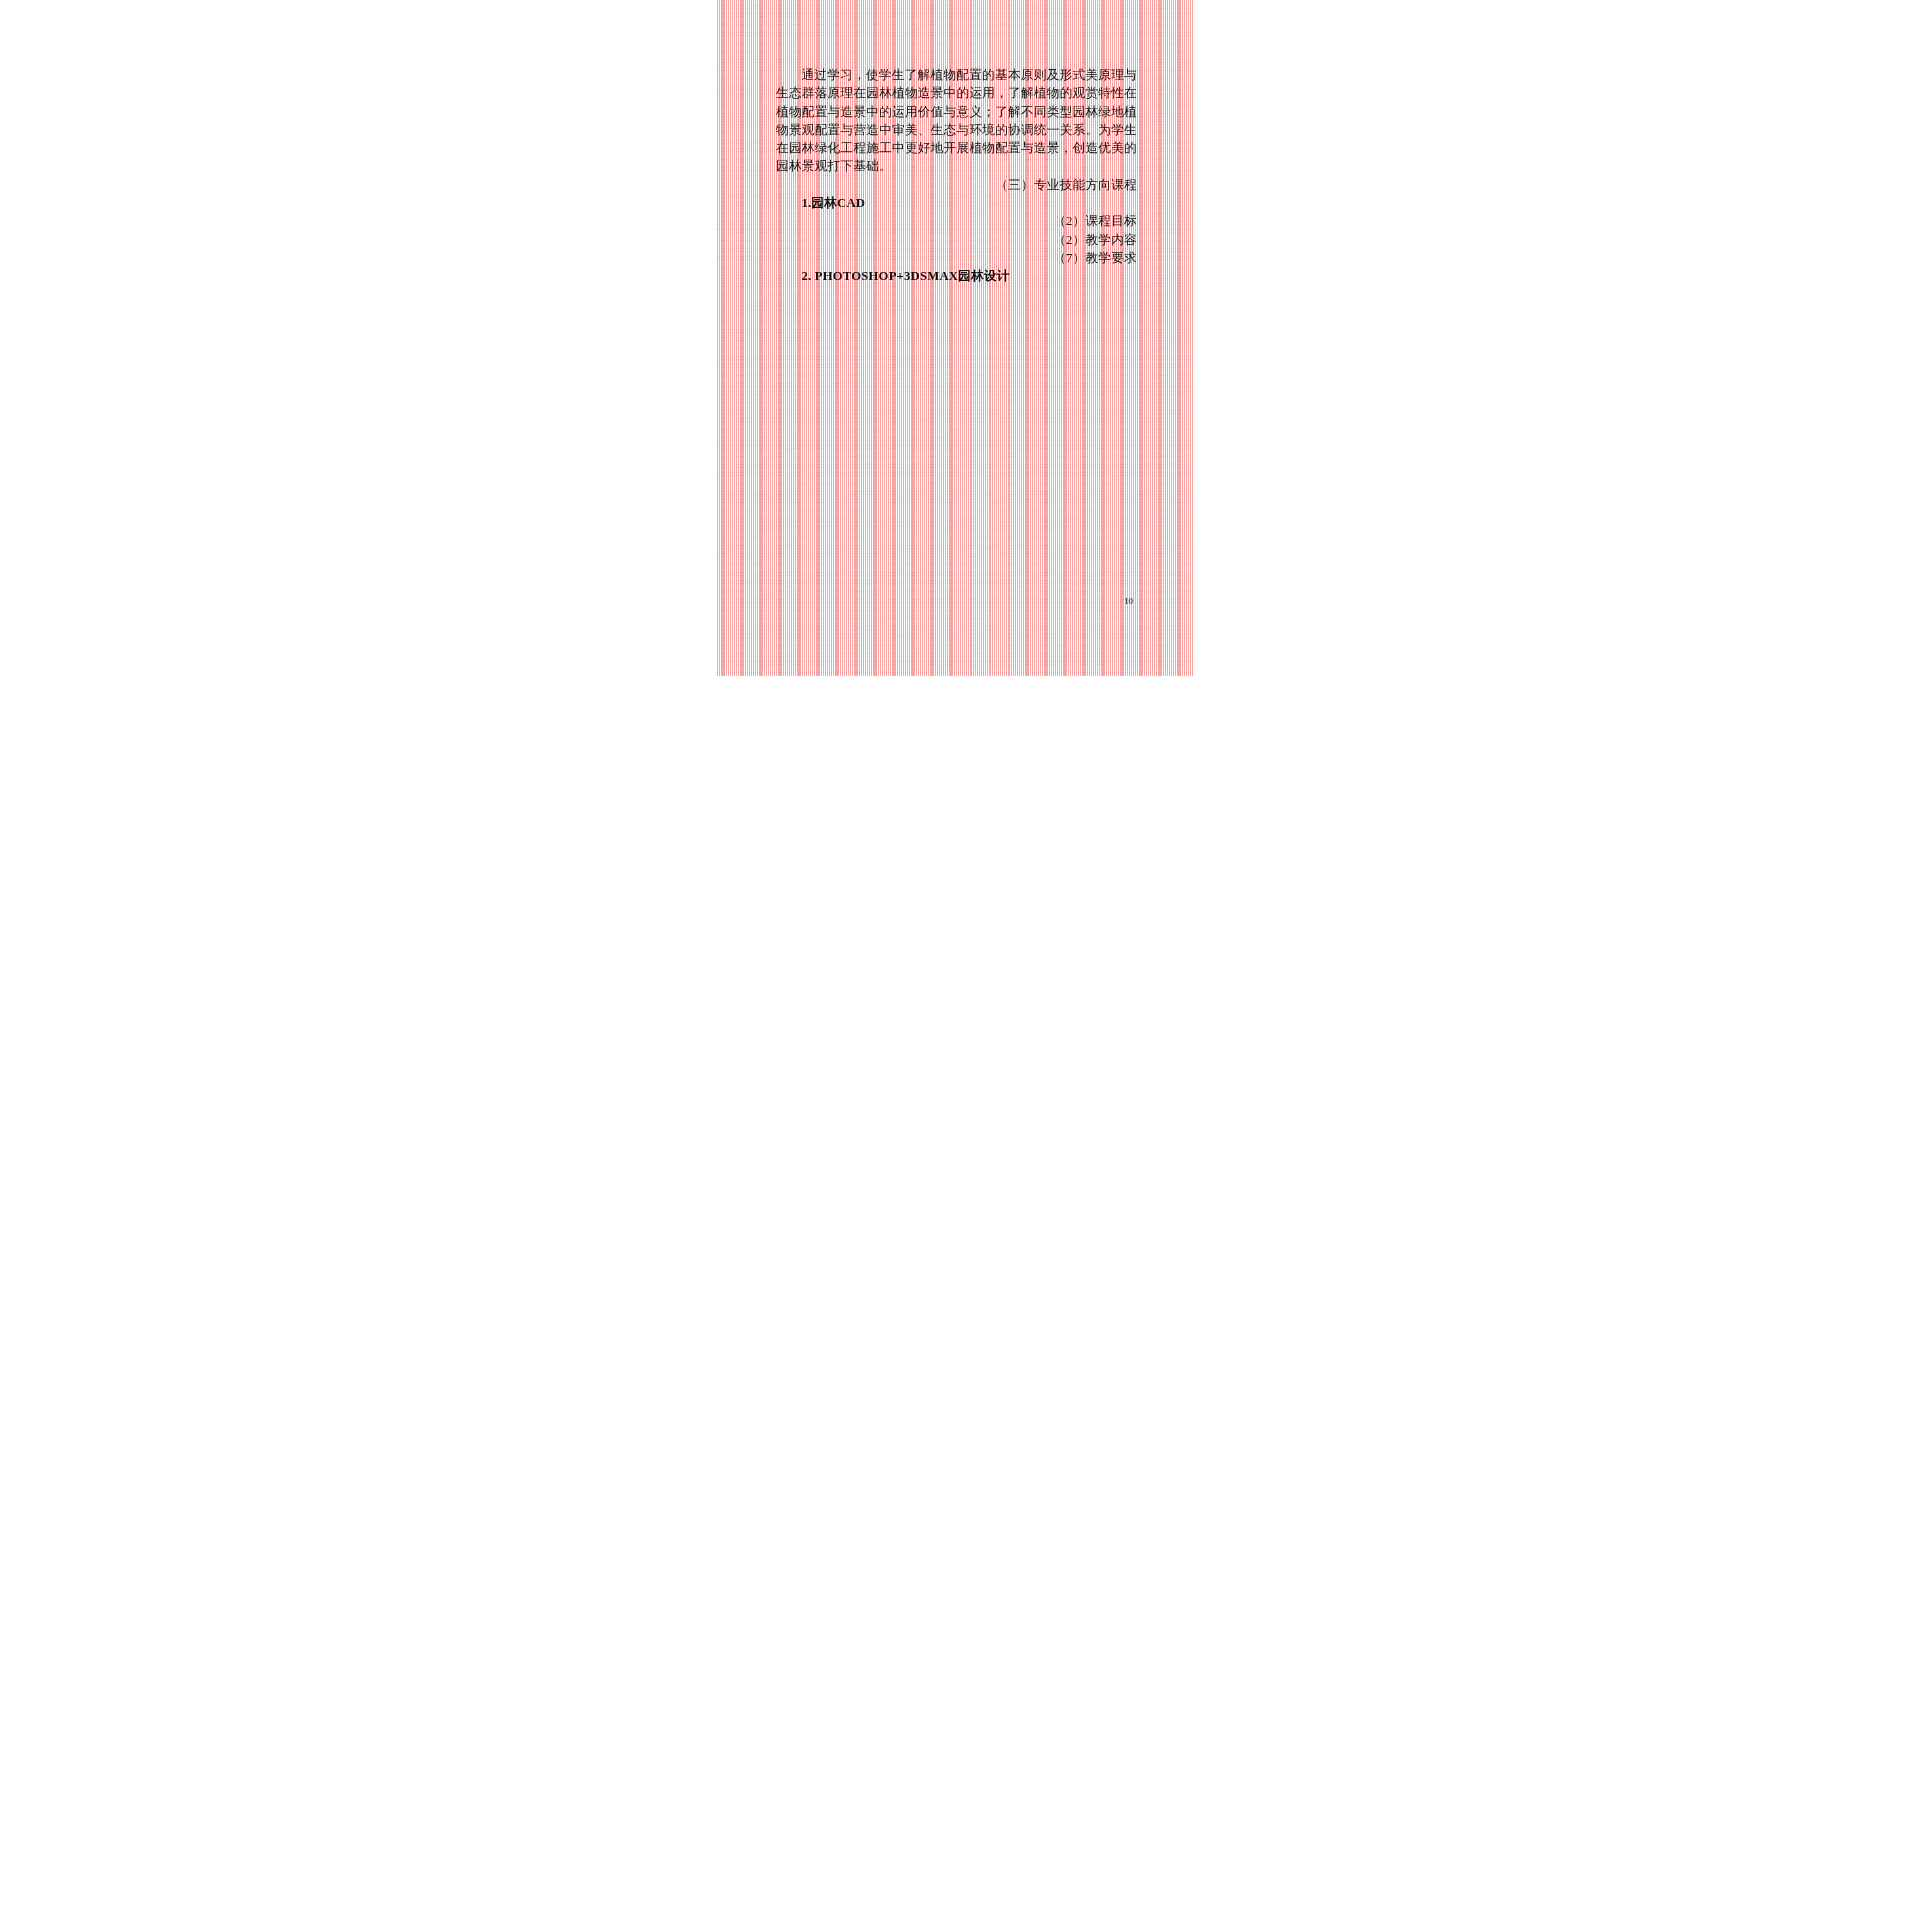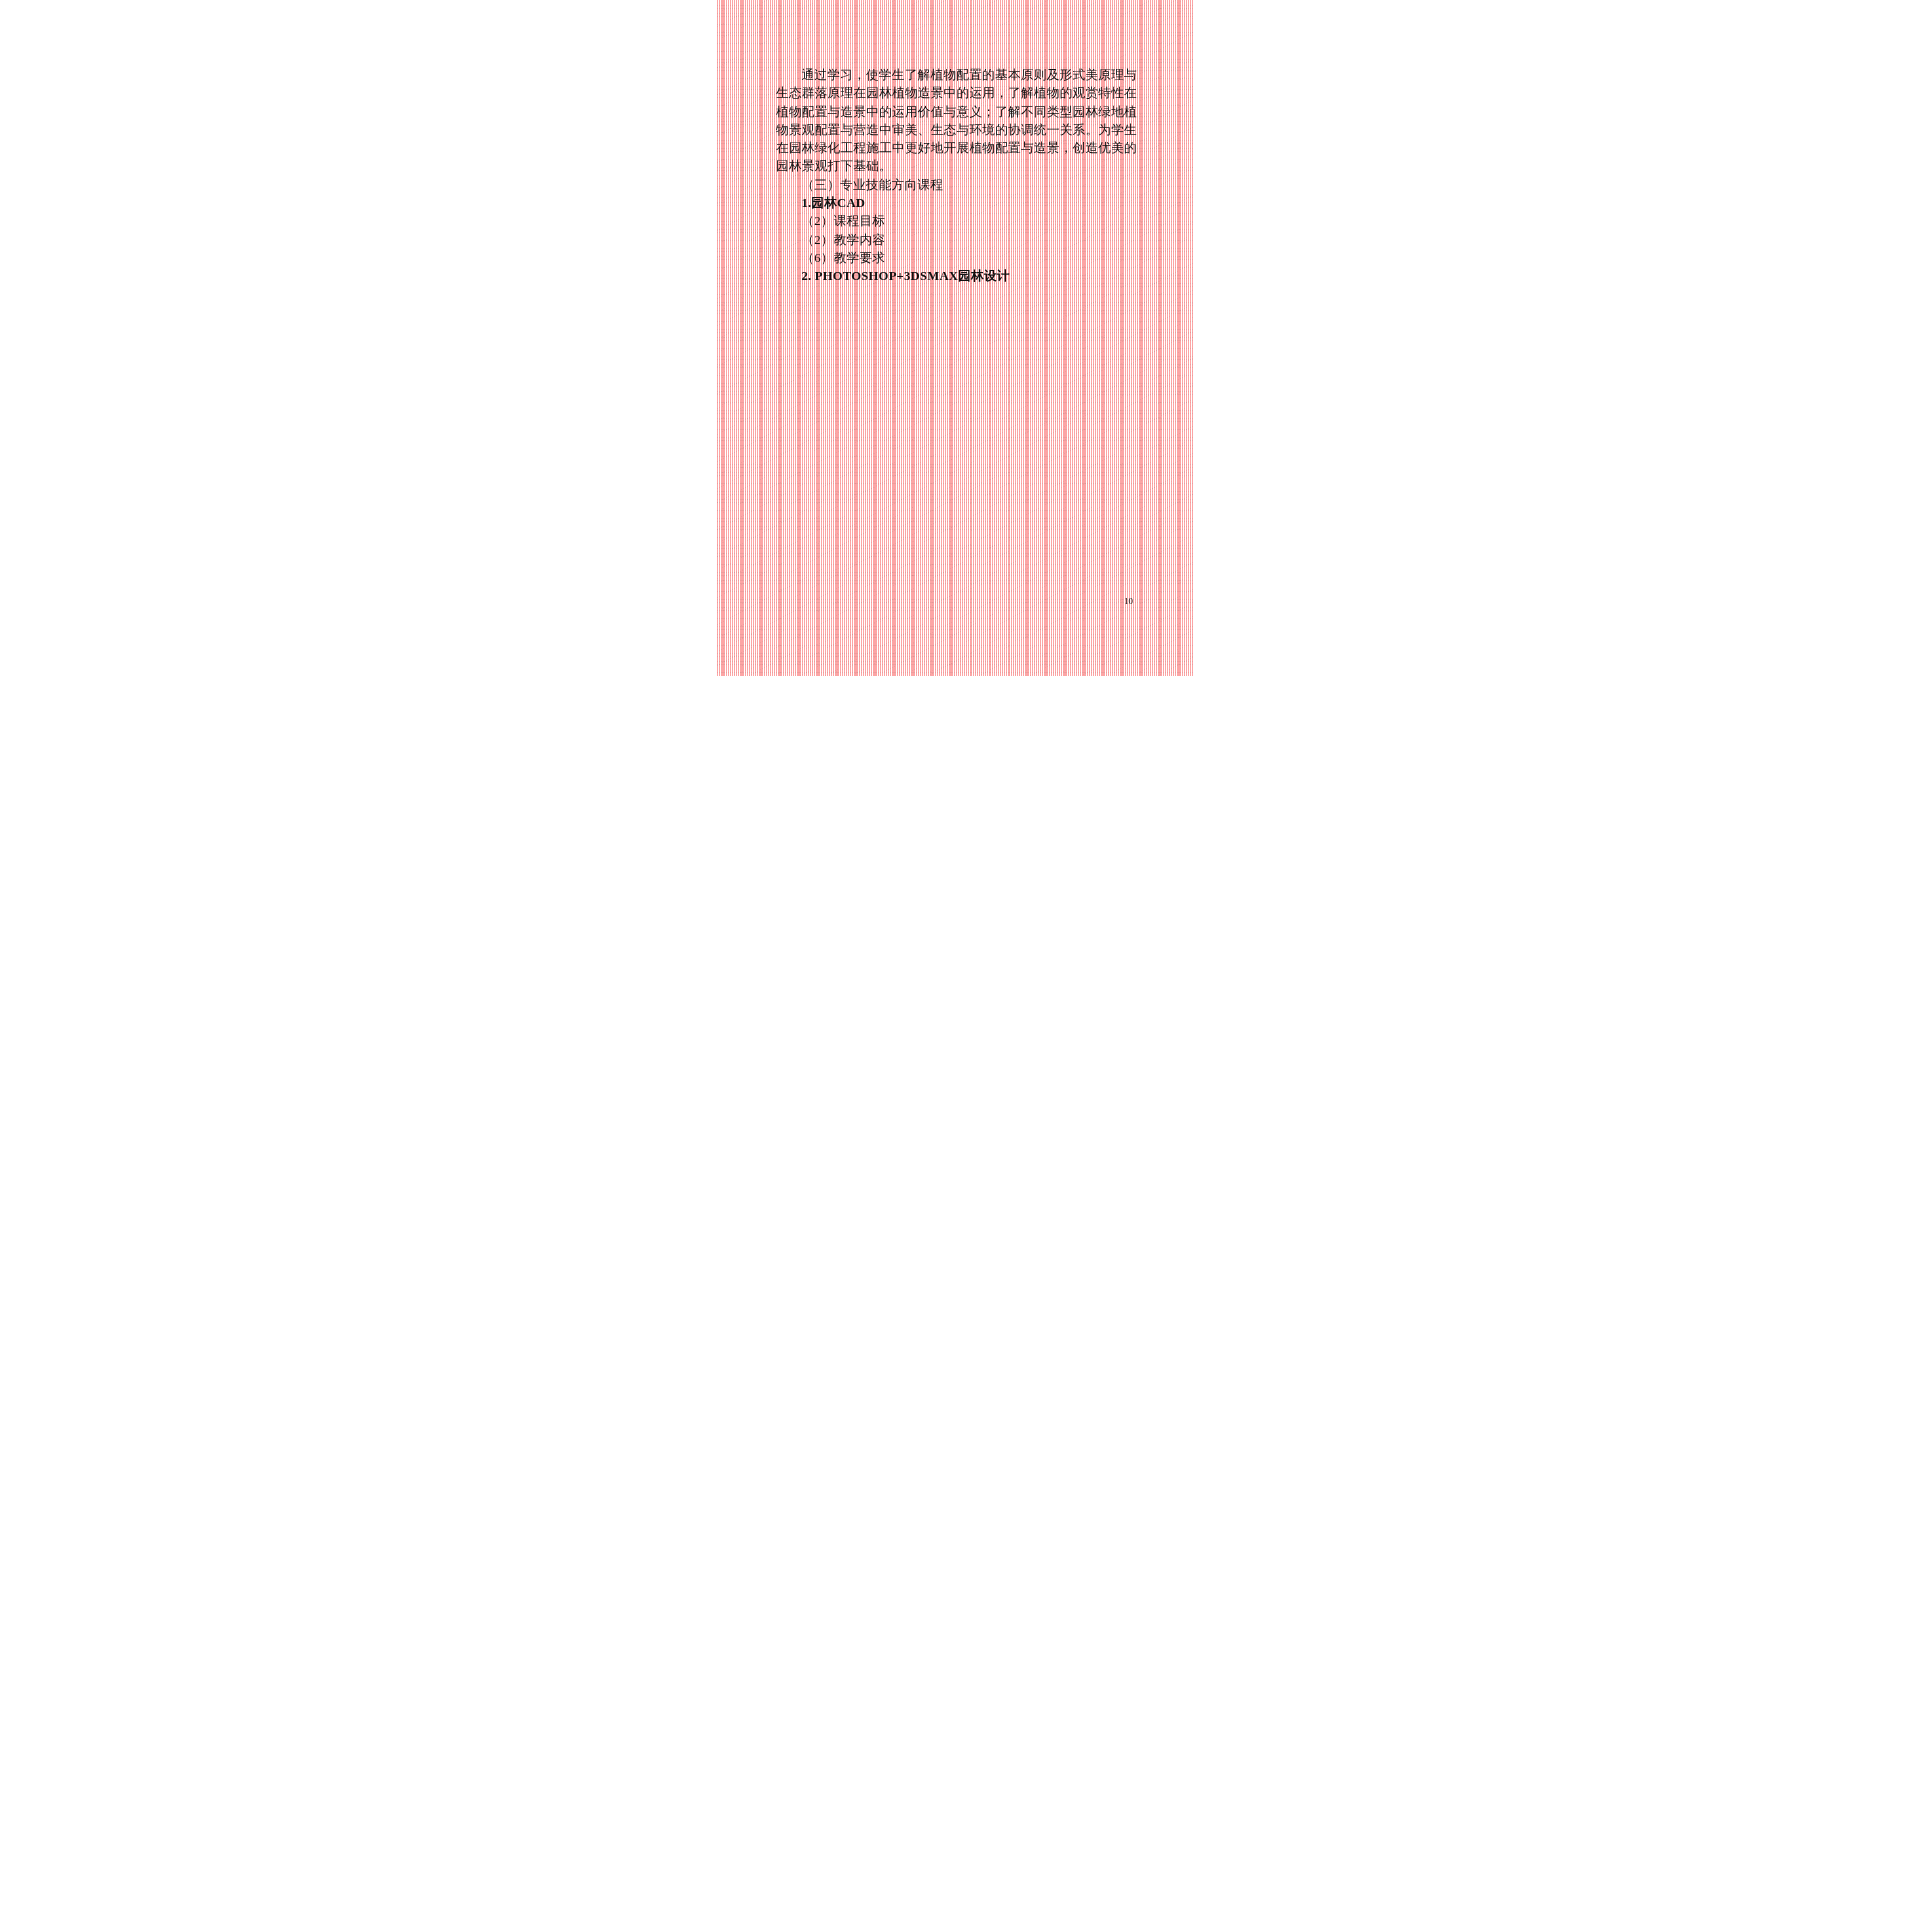--- a/index.html
+++ b/index.html
@@ -43,20 +43,21 @@
     line-height: 18.3px;
     letter-spacing: 0.2px;
   }
   .body-para {
     text-align: justify;
     text-indent: 2em;
   }
   .heading-regular {
     text-indent: 2em;
     font-weight: 400;
+    text-align: right;
   }
   .heading-bold {
     text-indent: 2em;
     font-weight: 700;
   }
   .page-number {
     position: absolute;
     top: 596px;
     right: 61px;
     font-size: 8.9px;
@@ -77,21 +78,21 @@
     <p class="heading-regular">（三）专业技能方向课程</p>
 
     <p class="heading-bold">1.园林CAD</p>
 
     <p class="heading-regular">（2）课程目标</p>
 
 
     <p class="heading-regular">（2）教学内容</p>
 
 
-    <p class="heading-regular">（6）教学要求</p>
+    <p class="heading-regular">（7）教学要求</p>
 
 
     <p class="heading-bold">2. PHOTOSHOP+3DSMAX园林设计</p>
   </div>
 
   <div class="page-number">10</div>
 
 </div>
 
 

